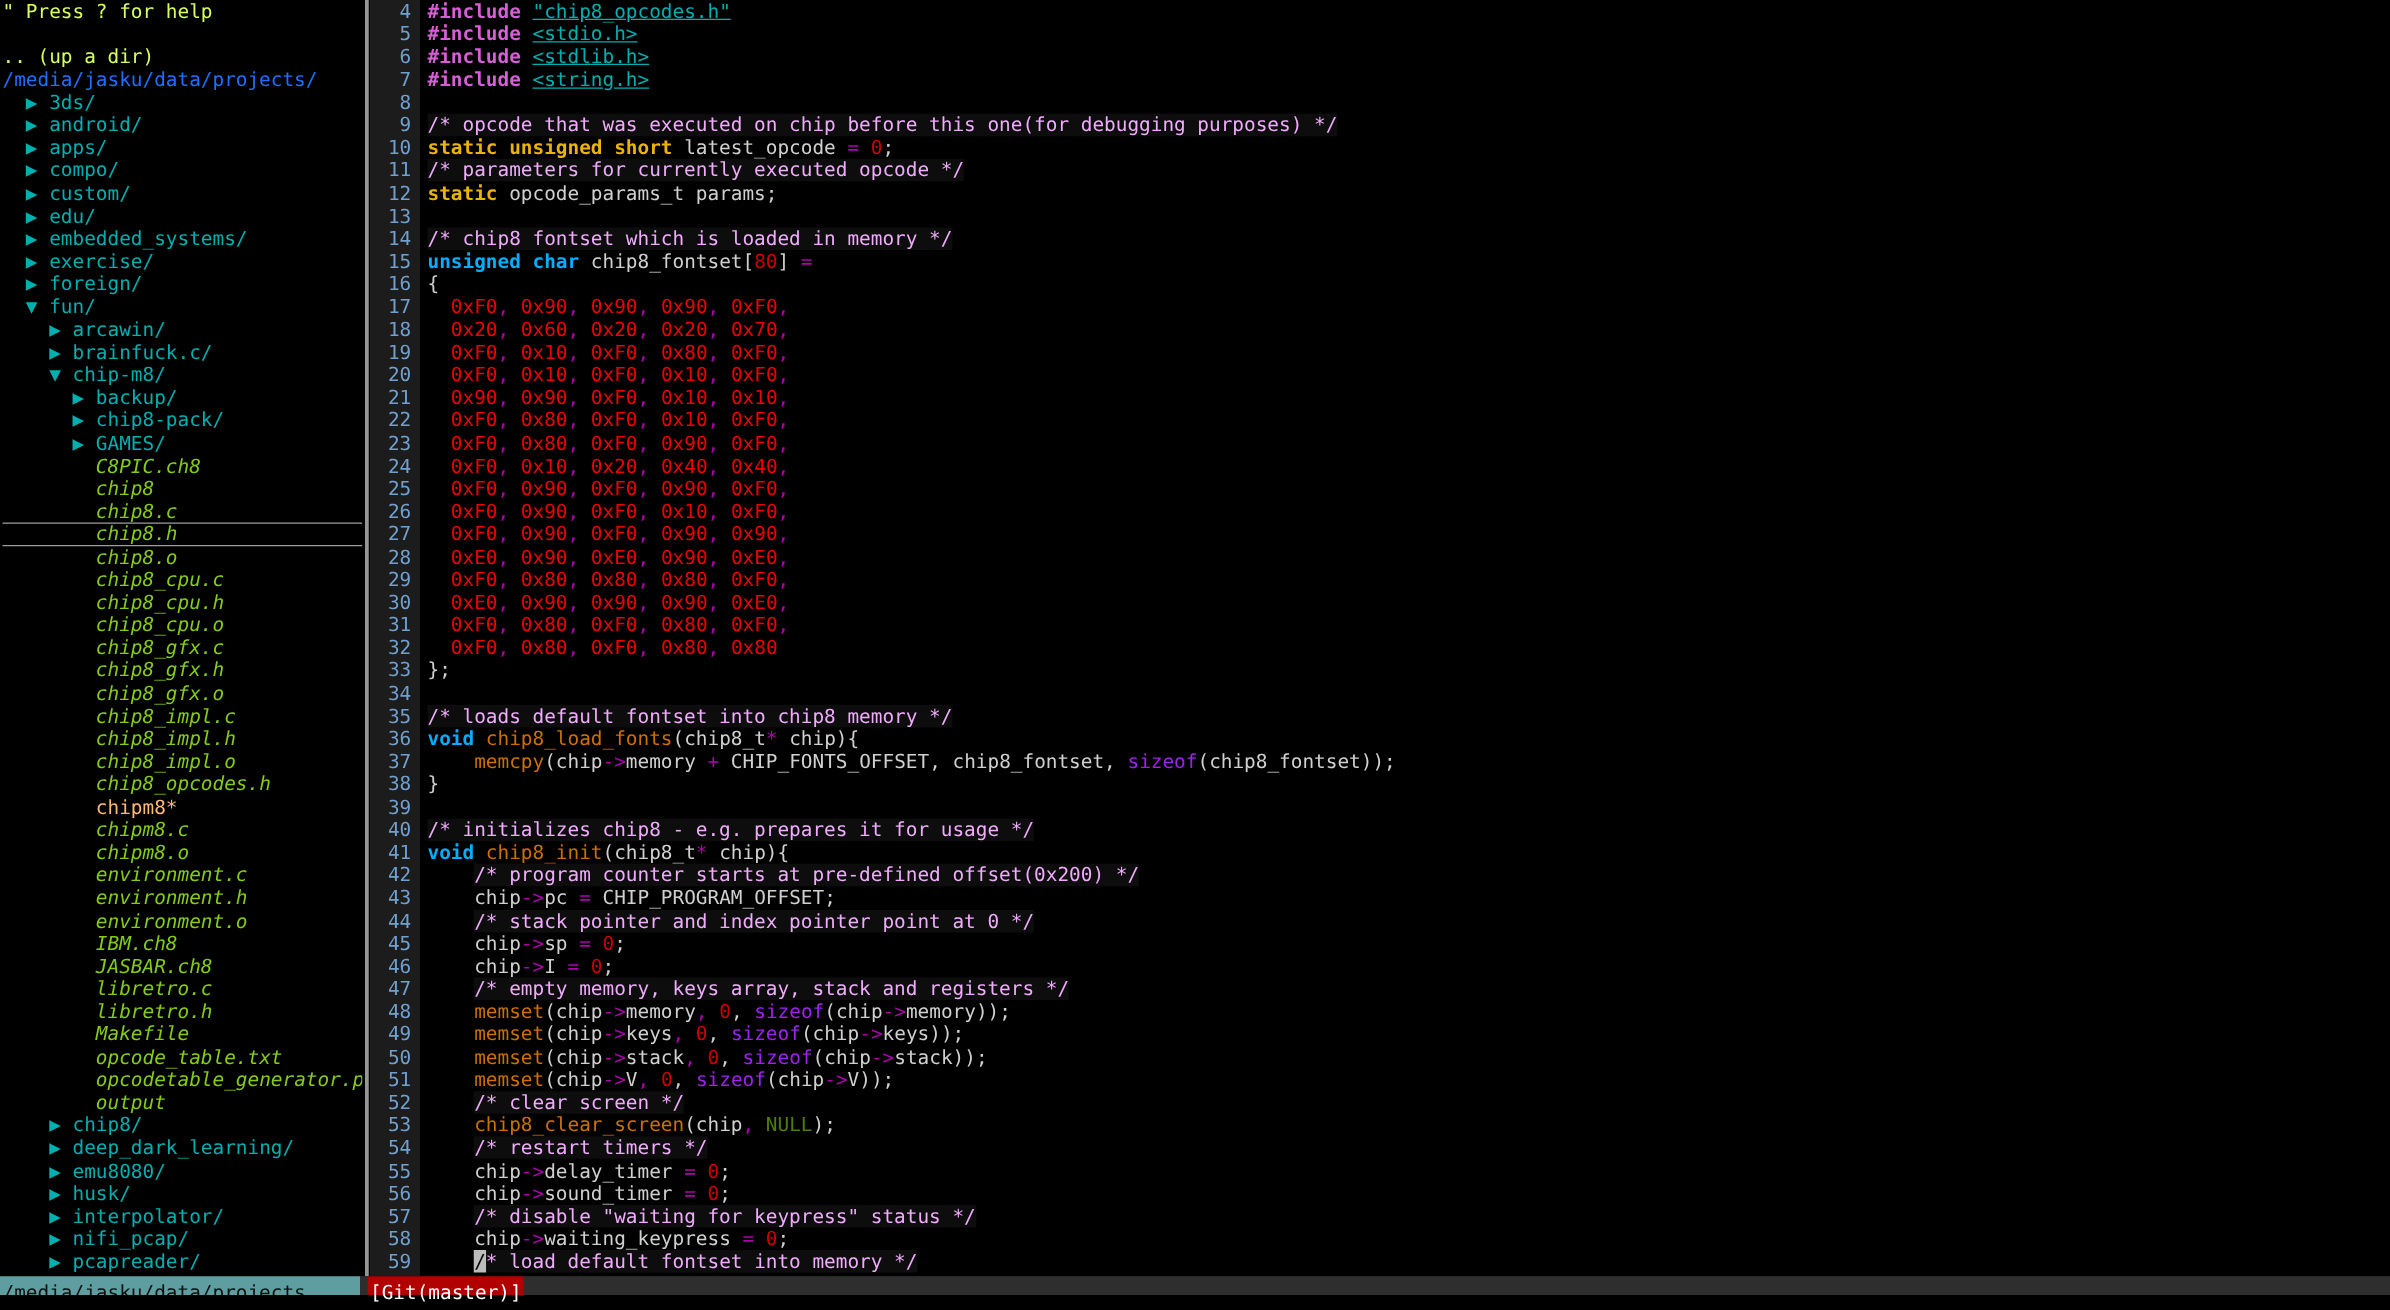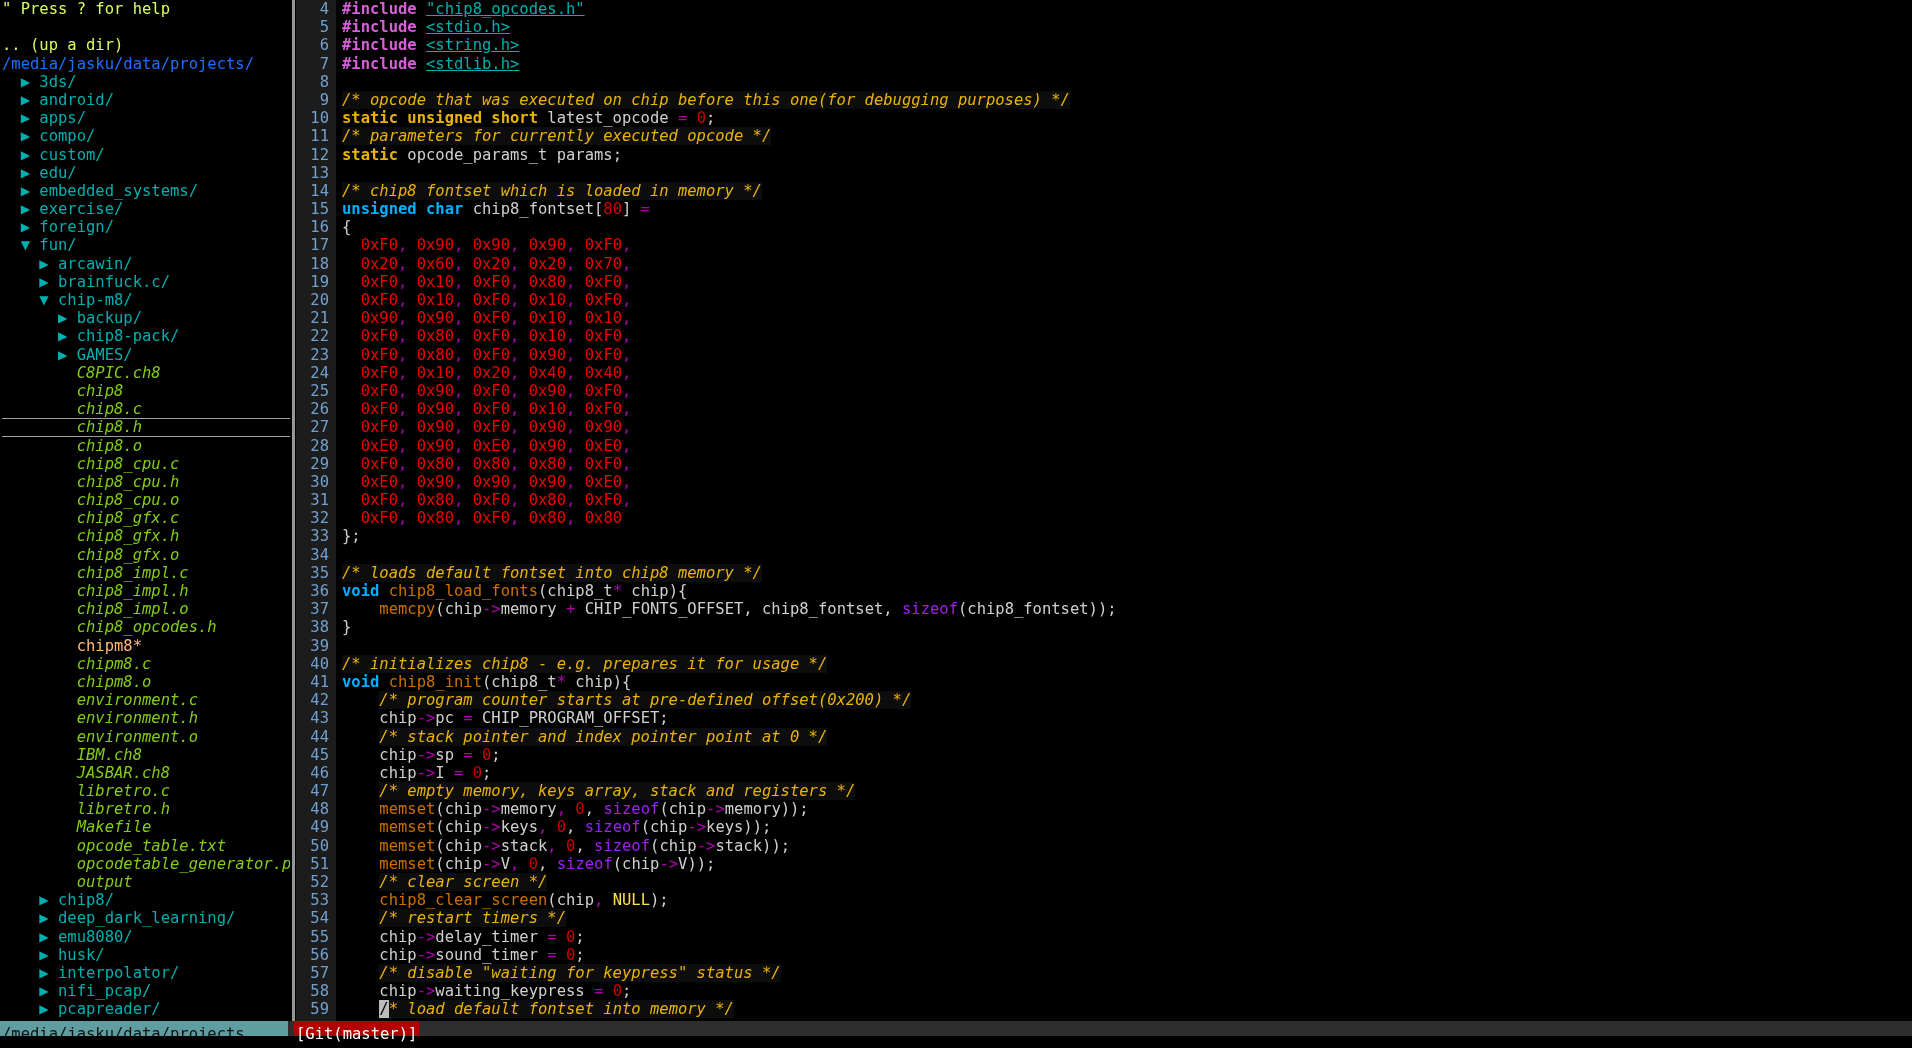--- a/index.html
+++ b/index.html
@@ -114,31 +114,31 @@
   .srcline {
     height: 18.2px;
     line-height: 18.2px;
     white-space: pre;
     color: #d0d0d0;
   }
 
   
   .t-pre      { color: #d75fd7; font-weight: bold; }
   .t-inc      { color: #00afaf; text-decoration: underline; }
-  .t-cmt      { color: #eab308; background: #0d0d0d; font-style: italic; }
+  .t-cmt      { color: #f0abfc; background: #0d0d0d; }
   .t-kw       { color: #eab308; font-weight: bold; }
   .t-type     { color: #00afff; font-weight: bold; }
   .t-num      { color: #cd0000; }
   .t-hex      { color: #ee0000; }
   .t-punct    { color: #b000b0; }
   .t-fn       { color: #cd7000; }
   .t-op       { color: #b000b0; }
   .t-plain    { color: #d0d0d0; }
   .t-sizeof   { color: #a020f0; }
-  .t-null     { color: #fde047; }
+  .t-null     { color: #4d7c0f; }
   .cursor-blk { background: #bcbcbc; color: #000000; }
 
   
   .statusline {
     height: 15px;
     display: flex;
     flex-direction: row;
     align-items: stretch;
     background: #2e2e2e;
     font-size: 15.5px;
@@ -293,22 +293,22 @@
           <div class="ln">54</div>
           <div class="ln">55</div>
           <div class="ln">56</div>
           <div class="ln">57</div>
           <div class="ln">58</div>
           <div class="ln">59</div>
         </div>
       <div class="srcwrap" id="srcwrap">
           <div class="srcline"><span class="t-pre">#include </span><span class="t-inc">"chip8_opcodes.h"</span></div>
           <div class="srcline"><span class="t-pre">#include </span><span class="t-inc">&lt;stdio.h&gt;</span></div>
+          <div class="srcline"><span class="t-pre">#include </span><span class="t-inc">&lt;stdlib.h&gt;</span></div>
           <div class="srcline"><span class="t-pre">#include </span><span class="t-inc">&lt;string.h&gt;</span></div>
-          <div class="srcline"><span class="t-pre">#include </span><span class="t-inc">&lt;stdlib.h&gt;</span></div>
           <div class="srcline">&nbsp;</div>
           <div class="srcline"><span class="t-cmt">/* opcode that was executed on chip before this one(for debugging purposes) */</span></div>
           <div class="srcline"><span class="t-kw">static unsigned short</span><span class="t-plain"> latest_opcode </span><span class="t-op">=</span><span class="t-plain"> </span><span class="t-num">0</span><span class="t-plain">;</span></div>
           <div class="srcline"><span class="t-cmt">/* parameters for currently executed opcode */</span></div>
           <div class="srcline"><span class="t-kw">static</span><span class="t-plain"> opcode_params_t params;</span></div>
           <div class="srcline">&nbsp;</div>
           <div class="srcline"><span class="t-cmt">/* chip8 fontset which is loaded in memory */</span></div>
           <div class="srcline"><span class="t-type">unsigned char</span><span class="t-plain"> chip8_fontset[</span><span class="t-num">80</span><span class="t-plain">] </span><span class="t-op">=</span></div>
           <div class="srcline"><span class="t-plain">{</span></div>
           <div class="srcline"><span class="t-hex">  0xF0</span><span class="t-punct">,</span><span class="t-hex"> 0x90</span><span class="t-punct">,</span><span class="t-hex"> 0x90</span><span class="t-punct">,</span><span class="t-hex"> 0x90</span><span class="t-punct">,</span><span class="t-hex"> 0xF0</span><span class="t-punct">,</span></div>

